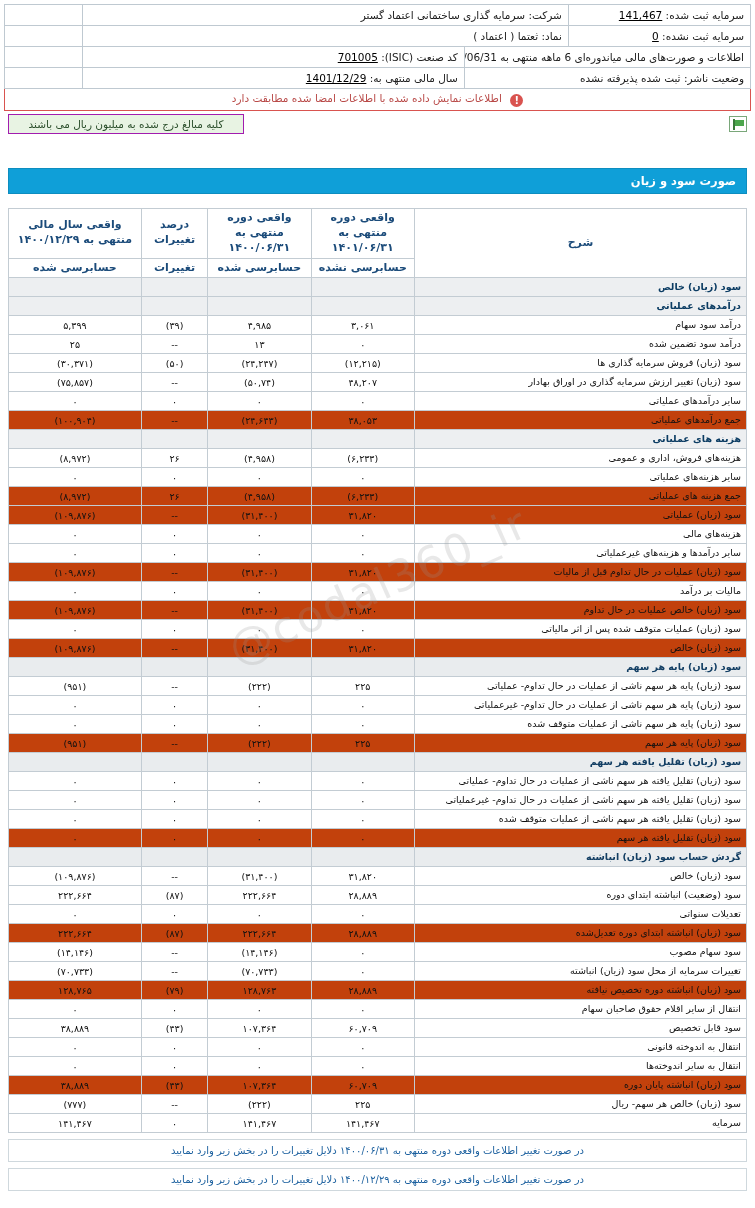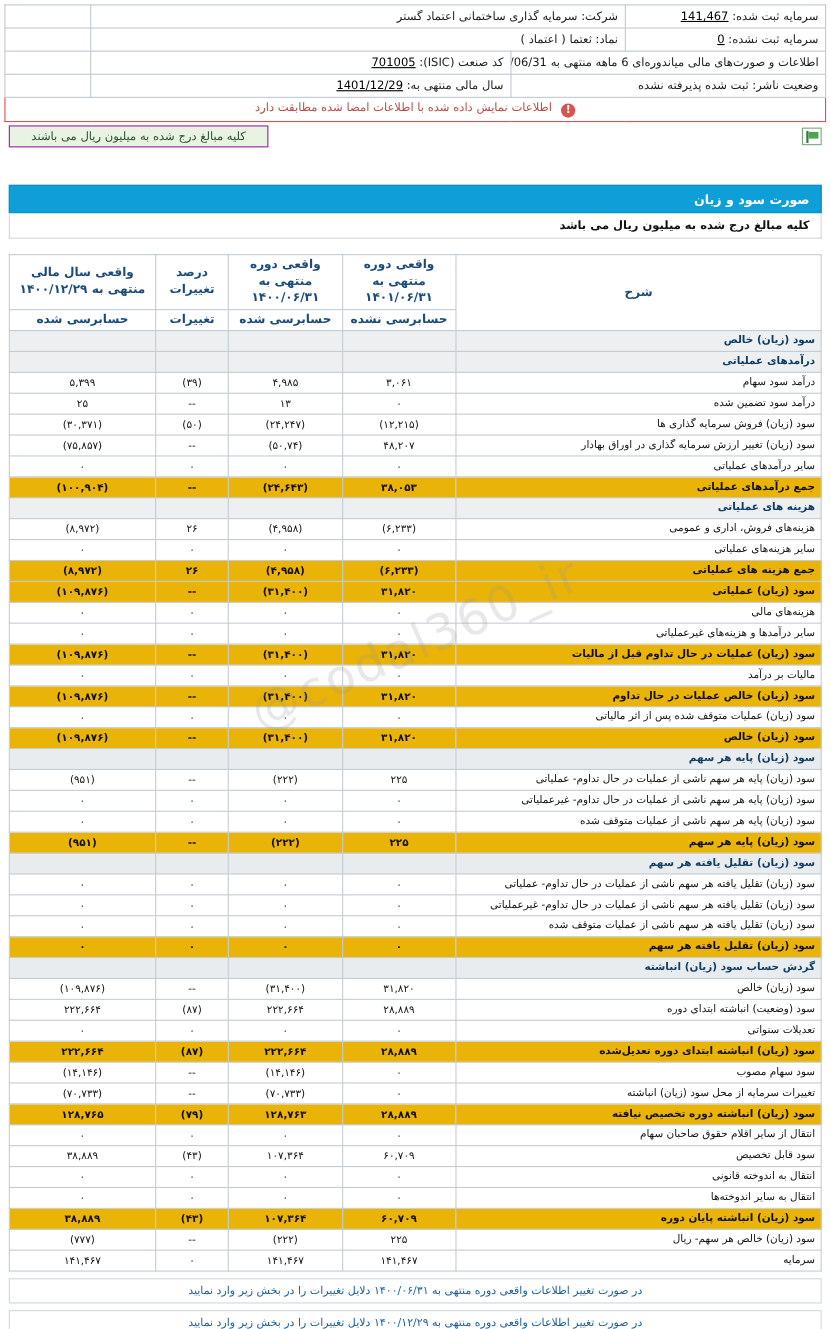--- a/index.html
+++ b/index.html
@@ -150,21 +150,21 @@
     font-size: 9.5px;
     color: #111;
     direction: ltr;
   }
   .neg { color: #d33a2c; margin-left: 45px; }
   .row-head td {
     background: #edeff1;
     font-weight: bold;
     color: #0b3c63;
   }
-  .row-sum td { background: #eab308; font-weight: bold; }
+  .row-sum td { background: #c2410c; }
   .row-white td { background: #fff; }
   .row-band td { background: #e9ecee; font-weight: bold; color: #123e63; }
 
   
   .wm {
     position: absolute;
     left: 50%;
     top: 560px;
     transform: translateX(-50%) rotate(-24deg);
     font-size: 44px;
@@ -254,21 +254,20 @@
     </tbody>
       </table>
 
     <div class="green-row">
       <div class="flag-ico"></div>
       <div class="green-box">کلیه مبالغ درج شده به میلیون ریال می باشند</div>
     </div>
   </div>
 
   <div class="sec-title">صورت سود و زیان</div>
-  <div class="sec-sub">کلیه مبالغ درج شده به میلیون ریال می باشد</div>
 
   <div class="wm">@codal360_ir</div>
 
   <div class="main-wrap">
     <table class="fin">
       <colgroup>
         <col style="width:45%">
         <col style="width:14%">
         <col style="width:14%">
         <col style="width:9%">

